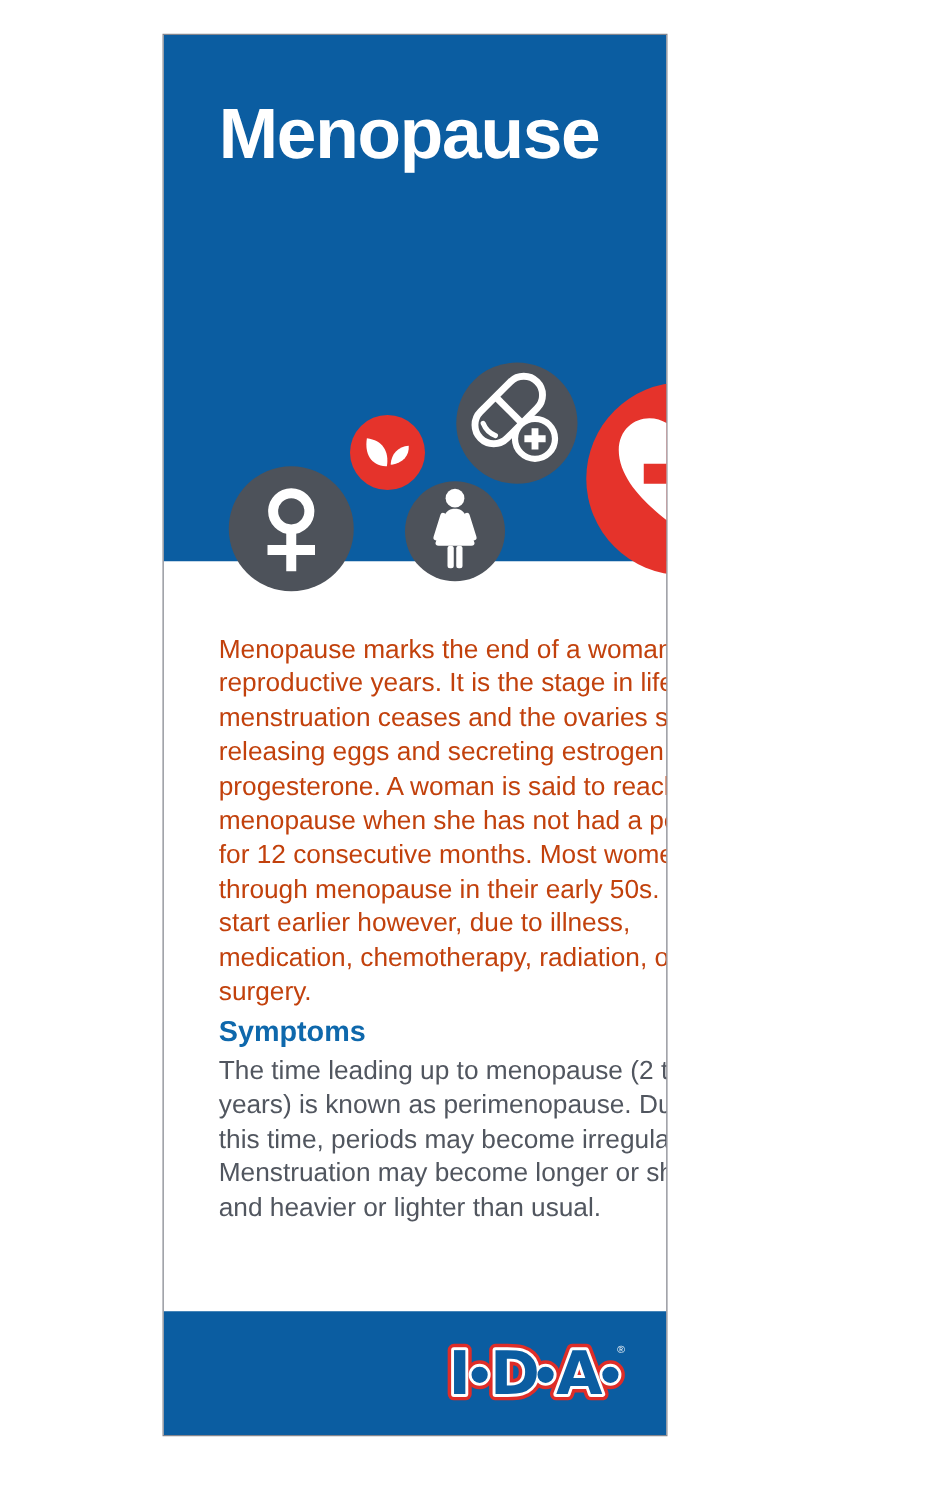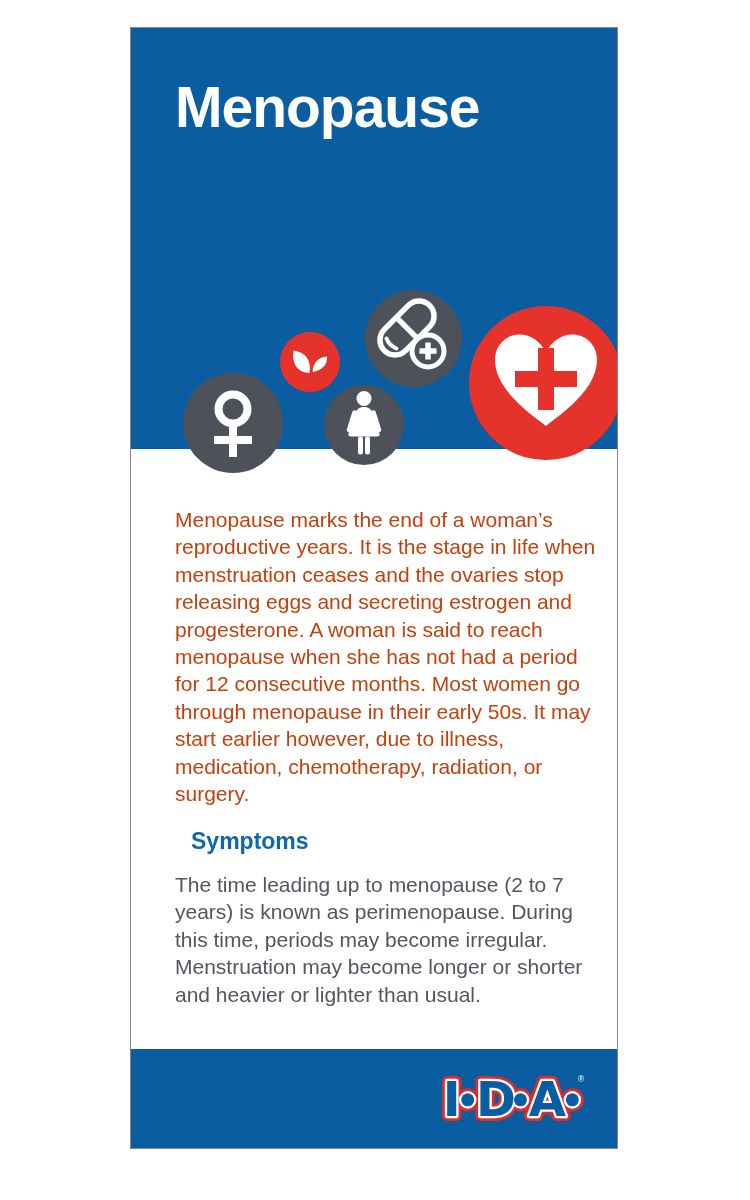--- a/index.html
+++ b/index.html
@@ -5,21 +5,21 @@
   html,body { margin:0; padding:0; }
   body {
     width:750px; height:1200px;
     background:#ffffff;
     font-family:"Liberation Sans", sans-serif;
     position:relative;
     overflow:hidden;
   }
   .card {
     position:absolute; left:130px; top:27px;
-    width:488px; height:1122px;
+    width:404px; height:1122px;
     background:#ffffff;
     border:1px solid #84868e;
     box-sizing:border-box;
     overflow:hidden;
   }
   .header {
     position:absolute; left:0; top:0;
     width:100%; height:421px;
     background:#0b5da1;
   }
@@ -43,21 +43,21 @@
     width:430px;
     margin:0;
     font-size:21px; line-height:27.4px;
     color:#c2410c;
   }
   .symptoms {
     position:absolute; left:44px; top:784px;
     width:430px;
   }
   .symptoms h2 {
-    margin:16px;
+    margin:0;
     font-size:23px; line-height:27px;
     color:#0e68ac; font-weight:bold;
   }
   .symptoms p {
     margin:4px 0 0 0;
     font-size:21px; line-height:27.4px;
     color:#51565f;
   }
   .footer {
     position:absolute; left:0; top:1021px;

